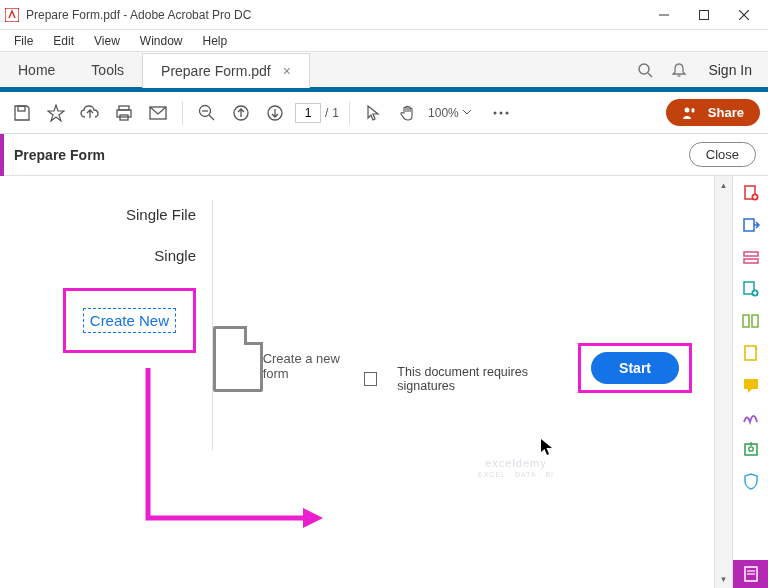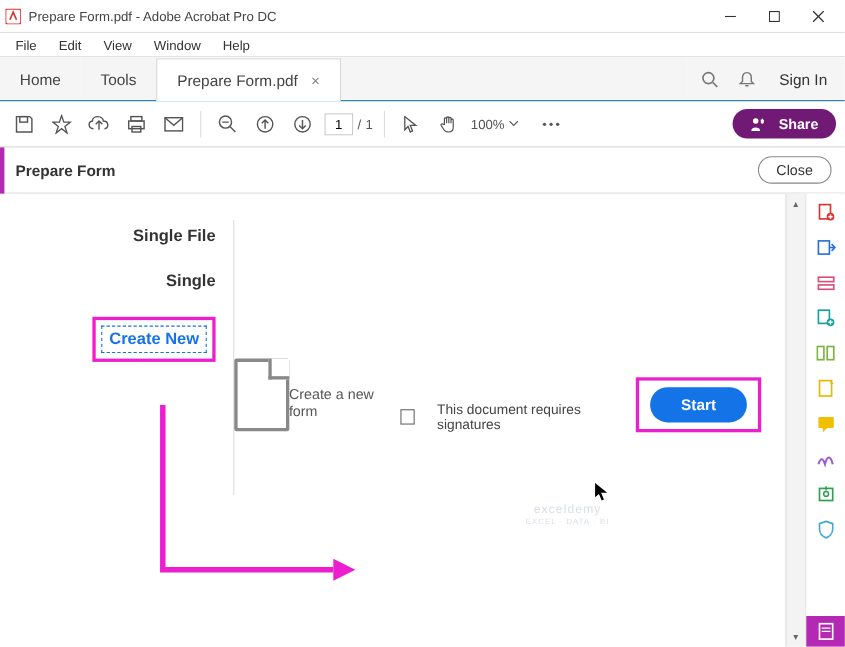--- a/index.html
+++ b/index.html
@@ -6,49 +6,49 @@
 body { width: 768px; height: 588px; background: #fff; overflow: hidden; position: relative; }
 
 .titlebar { height: 30px; display: flex; align-items: center; padding: 0 4px; border-bottom: 1px solid #e0e0e0; }
 .titlebar .app-icon { width: 16px; height: 16px; margin-right: 6px; display:flex; align-items:center; justify-content:center; }
 .titlebar .title { font-size: 12px; color: #444; flex: 1; }
 .titlebar .win-btn { width: 40px; height: 28px; display: flex; align-items: center; justify-content: center; color: #333; }
 
 .menubar { height: 22px; display: flex; align-items: center; padding: 0 6px; gap: 4px; border-bottom: 1px solid #e0e0e0; }
 .menubar .menu-item { font-size: 12px; color: #333; padding: 2px 8px; }
 
-.tabbar { height: 40px; display: flex; align-items: stretch; border-bottom: 1px solid #0369a1; }
+.tabbar { height: 40px; display: flex; align-items: stretch; border-bottom: 5px solid #0369a1; }
 .tabbar .tab { display: flex; align-items: center; padding: 0 18px; font-size: 14px; color: #444; }
 .tabbar .tab.active { background: #fff; border-top: 1px solid #d8d8d8; border-left:1px solid #d8d8d8; border-right:1px solid #d8d8d8; position:relative; top:1px; }
 .tabbar .tab.inactive { background: #f5f5f5; }
 .tabbar .tab .close-x { margin-left: 12px; font-size: 14px; color: #888; }
 .tabbar .spacer { flex: 1; background: #f5f5f5; }
 .tabbar .tab-right { display:flex; align-items:center; background:#f5f5f5; padding: 0 10px; gap: 12px; }
 .tab-right .icon-btn { width: 22px; height: 22px; display:flex; align-items:center; justify-content:center; color:#777; }
 .tab-right .signin { font-size: 14px; color:#333; padding: 0 6px; }
 
 .toolbar { height: 42px; display: flex; align-items: center; padding: 0 8px; border-bottom:1px solid #d8d8d8; gap: 6px; }
 .toolbar .tb-icon { width: 28px; height: 28px; display:flex; align-items:center; justify-content:center; color:#555; }
 .toolbar .tb-sep { width:1px; height:24px; background:#ddd; margin:0 4px; }
 .toolbar .page-field { display:flex; align-items:center; gap:4px; font-size:12px; color:#555; }
 .toolbar .page-field input { width:26px; height:20px; text-align:center; border:1px solid #ccc; font-size:12px; }
 .toolbar .zoom { font-size:12px; color:#555; display:flex; align-items:center; gap:4px; }
-.toolbar .share-btn { margin-left:auto; background:#701a75; color:#fff; border-radius:16px; padding: 6px 16px; font-size:13px; font-weight:600; display:flex; align-items:center; gap:12px; }
+.toolbar .share-btn { margin-left:auto; background:#c2410c; color:#fff; border-radius:16px; padding: 6px 16px; font-size:13px; font-weight:600; display:flex; align-items:center; gap:12px; }
 
 .context-bar { height: 42px; display:flex; align-items:center; padding: 0 12px; border-bottom:1px solid #e0e0e0;text-align:center; }
 .context-bar .purple-strip { width:4px; height:42px; background:#b429b4; margin-left:-12px; margin-right:10px; }
 .context-bar .ctx-title { font-size:14px; color:#333; font-weight:600; }
 .context-bar .close-pill { margin-left:auto; border:1px solid #888; border-radius:18px; padding:4px 16px; font-size:13px; color:#333; }
 
 .workspace { position: relative; height: calc(588px - 30px - 22px - 40px - 42px - 42px); display:flex; }
 .canvas { flex:1; position:relative; padding: 18px 22px; overflow:hidden; }
 .canvas h1 { font-size: 25px; font-weight: 400; color:#2d2d2d; margin-bottom: 24px; }
 
 .content-row { display:flex; height: 300px; }
-.option-col { width: 190px; display:flex; flex-direction:column; align-items:flex-end; padding-right:16px; gap:24px; padding-top:12px;font-weight:bold; }
+.option-col { width: 190px; display:flex; flex-direction:column; align-items:flex-end; padding-right:16px; gap:24px; padding-top:12px; }
 .option-col .opt { font-size:15px; color:#333; text-align:right; }
 .option-col .opt.selected-box { border: 3px solid #ec1ecf; padding: 5px; }
 .option-col .opt.selected-inner { border:1px dashed #1473e6; padding:3px 6px; color:#1473e6; }
 
 .vline { width:1px; background:#ddd; height:250px; margin-top: 6px; }
 
 .center-col { flex:1; display:flex; flex-direction:row; align-items:center; padding-top:30px; }
 .file-icon-rect { width:52px; height:66px; border:3px solid #888; border-radius:2px; position:relative; }
 .file-icon-rect::after { content:""; position:absolute; top:-3px; right:-3px; width:16px; height:16px; background:#fff; border-left:3px solid #888; border-bottom:3px solid #888; }
 .center-caption { margin-top:14px; font-size:13px; color:#555; }
@@ -237,21 +237,21 @@
   <span class="close-pill">Close</span>
 </div>
 
 <div class="workspace">
   <div class="canvas">
     <div class="content-row">
       <div class="option-col">
         <div class="opt">Single File</div>
         <div class="opt">Single</div>
         <div class="opt selected-box">
-          <div class="opt selected-inner" style="margin:0;">Create New</div>
+          <div class="opt selected-inner" style="margin:12px;">Create New</div>
         </div>
       </div>
       <div class="vline"></div>
       <div class="center-col">
         <div class="file-icon-rect"></div>
         <div class="center-caption">Create a new form</div>
         <div class="sig-row">
           <span class="cb"></span>
           <span>This document requires signatures</span>
         </div>

